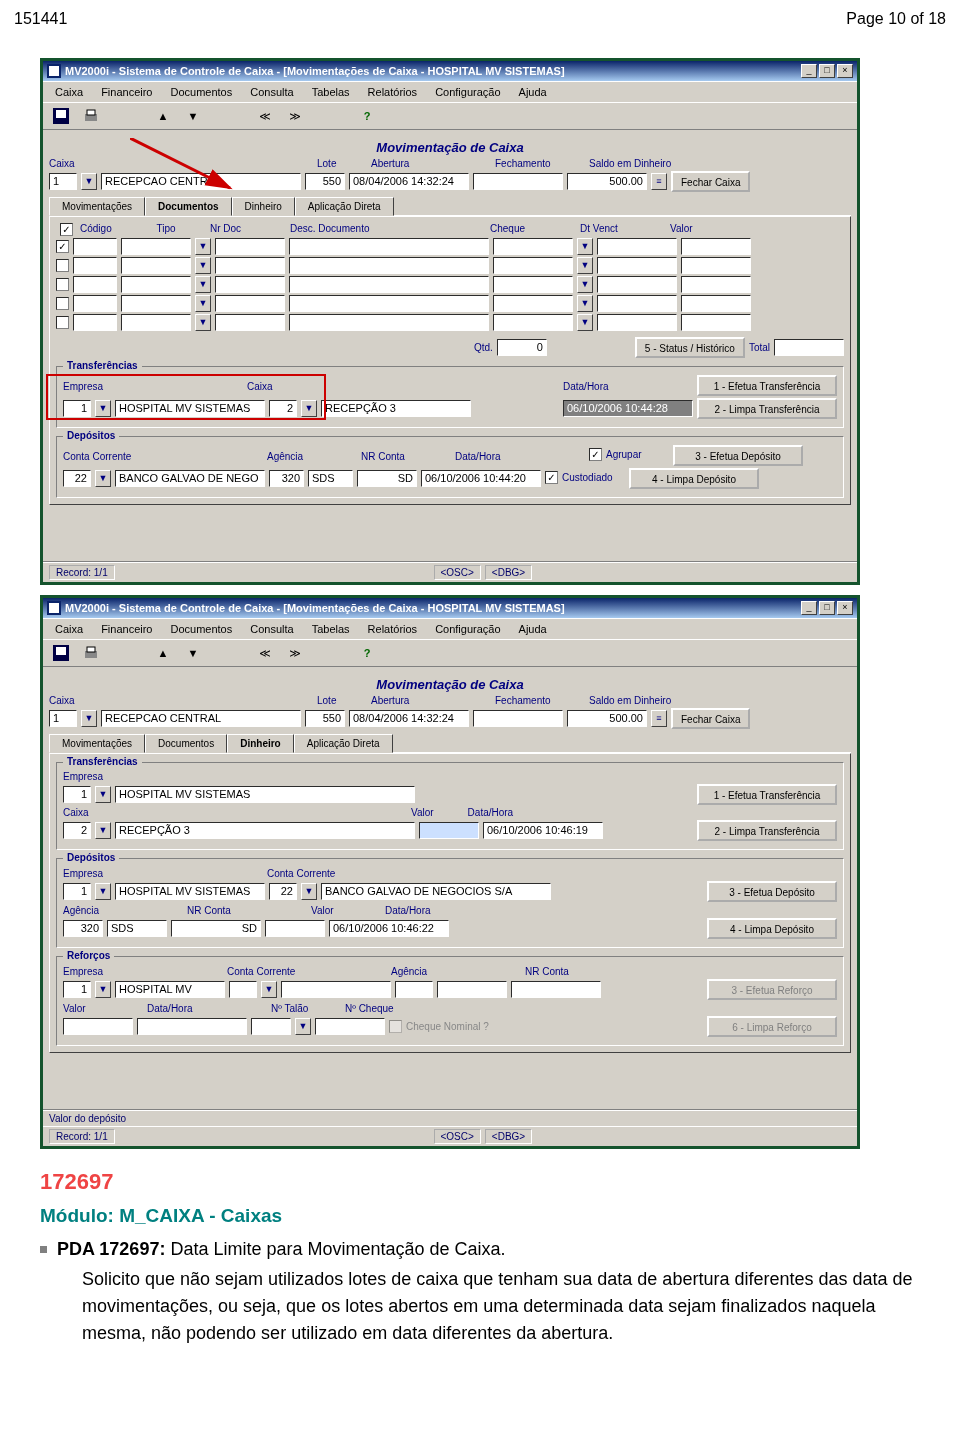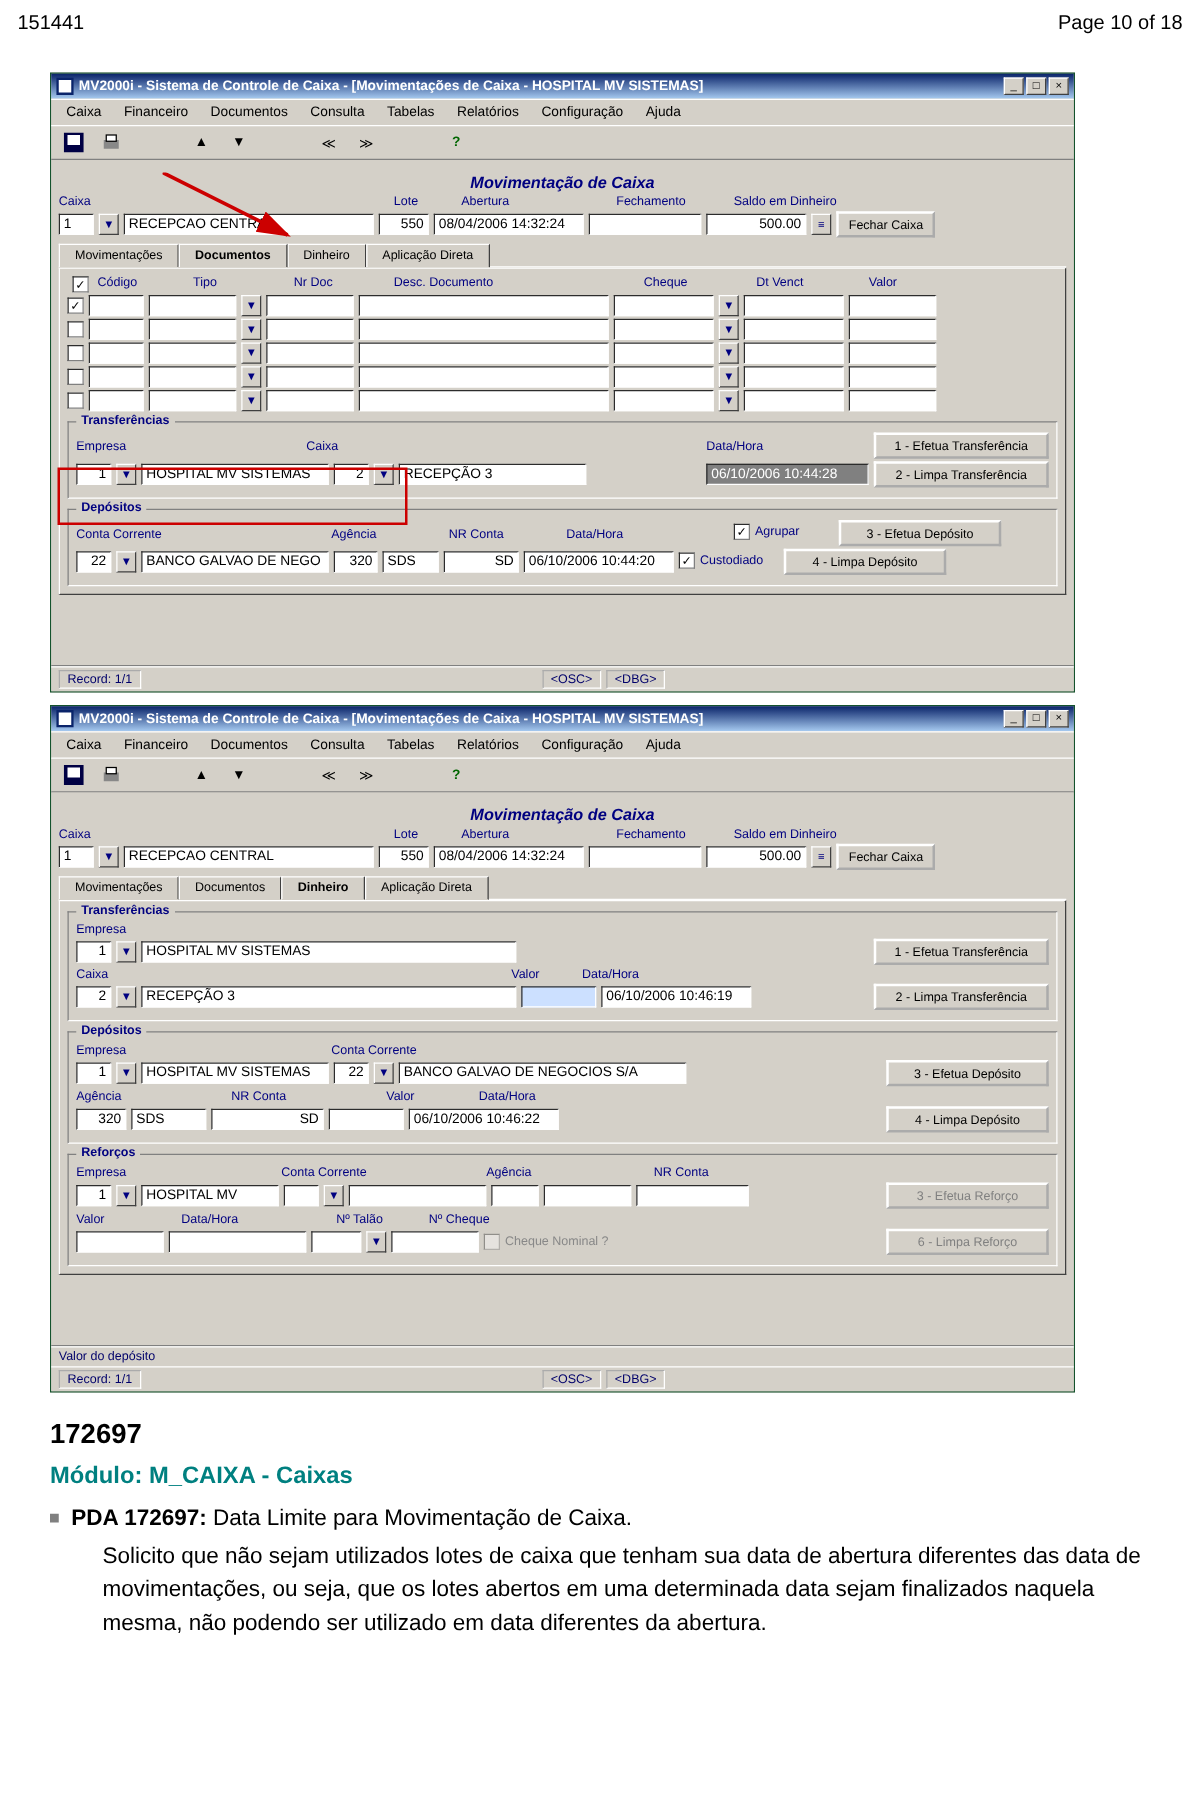--- a/index.html
+++ b/index.html
@@ -19,21 +19,21 @@
     display: flex;
     justify-content: space-between;
     padding: 10px 4px 30px;
     font-size: 16px;
     text-align: right;
   }
   
   .app {
     width: 820px;
     margin: 0 0 10px 30px;
-    border: 1px solid #14532d;
+    border: 3px solid #14532d;
     background: #d4d0c8;
     font-size: 11px;
     font-family: "Microsoft Sans Serif", Tahoma, sans-serif;
   }
   .titlebar {
     display: flex;
     align-items: center;
     background: linear-gradient(#0a246a, #a6caf0);
     color: #fff;
     height: 20px;
@@ -159,21 +159,21 @@
   .rect-annotation {
     position: absolute;
     border: 2px solid #c00;
     pointer-events: none;
     z-index: 10;
   }
   .app-wrapper { position: relative; }
 
   
   .article { padding: 10px 30px 40px; font-size: 18px; font-family: Verdana, sans-serif; }
-  .art-id { color: #000000; font-weight: bold; font-size: 22px; }
+  .art-id { color: #ef4444; font-weight: bold; font-size: 22px; }
   .art-module { color: #008080; font-weight: bold; font-size: 19px; margin: 10px 0 12px; }
   .art-bullet { display: flex; align-items: flex-start; gap: 10px; margin: 6px 0; }
   .bullet-sq { width: 7px; height: 7px; background: #808080; margin-top: 7px; flex-shrink: 0; }
   .art-bullet b { font-family: Verdana, sans-serif; }
   .art-sub { display: flex; align-items: flex-start; gap: 10px; margin: 10px 0 4px 24px; }
   .bullet-hollow { width: 8px; height: 8px; border: 1px solid #555; margin-top: 6px; flex-shrink: 0; }
   .art-para { margin: 4px 0 0 42px; line-height: 1.5; }
   .footer { display: flex; justify-content: space-between; padding: 60px 4px 12px; font-size: 16px; }
 </style>
 </head>
@@ -271,21 +271,21 @@
           <div class="tab active">Documentos</div>
           <div class="tab">Dinheiro</div>
           <div class="tab">Aplicação Direta</div>
         </div>
 
         <div class="tabcontent">
           <div class="grid-head">
             <div style="width:20px;"><span class="chk">✓</span></div>
             <div style="width:50px;">Código</div>
             <div style="width:80px;text-align:center;">Tipo</div>
-            <div style="width:80px;margin-left:27px;">Nr Doc</div>
+            <div style="width:80px;">Nr Doc</div>
             <div style="width:200px;">Desc. Documento</div>
             <div style="width:90px;">Cheque</div>
             <div style="width:90px;">Dt Venct</div>
             <div style="width:80px;">Valor</div>
           </div>
           <div class="grid-row">
             <span class="chk">✓</span>
             <div class="field" style="width:44px;"></div>
               <div class="field" style="width:70px;"></div>
               <div class="arrowbtn">▼</div>
@@ -338,20 +338,28 @@
               <div class="field" style="width:70px;"></div>
               <div class="arrowbtn">▼</div>
             <div class="field" style="width:70px;"></div>
               <div class="field" style="width:200px;"></div>
             <div class="field" style="width:80px;"></div>
               <div class="arrowbtn">▼</div>
             <div class="field" style="width:80px;"></div>
               <div class="field" style="width:70px;"></div>
           </div>
 
+          <div class="row" style="justify-content:flex-end; margin-top:6px;">
+            <span class="label">Qtd.</span>
+            <div class="field" style="width:50px;text-align:right;">0</div>
+            <div style="width:80px;"></div>
+            <button class="btn">5 - Status / Histórico</button>
+            <span class="label">Total</span>
+            <div class="field" style="width:70px;"></div>
+          </div>
 
           <div class="groupbox">
             <span class="groupbox-label">Transferências</span>
             <div class="row">
               <div style="width:180px;"><span class="label">Empresa</span></div>
               <div style="width:180px;"><span class="label">Caixa</span></div>
               <div style="flex:1;"></div>
               <div style="width:130px;"><span class="label">Data/Hora</span></div>
               <button class="btn" style="width:140px;">1 - Efetua Transferência</button>
             </div>

